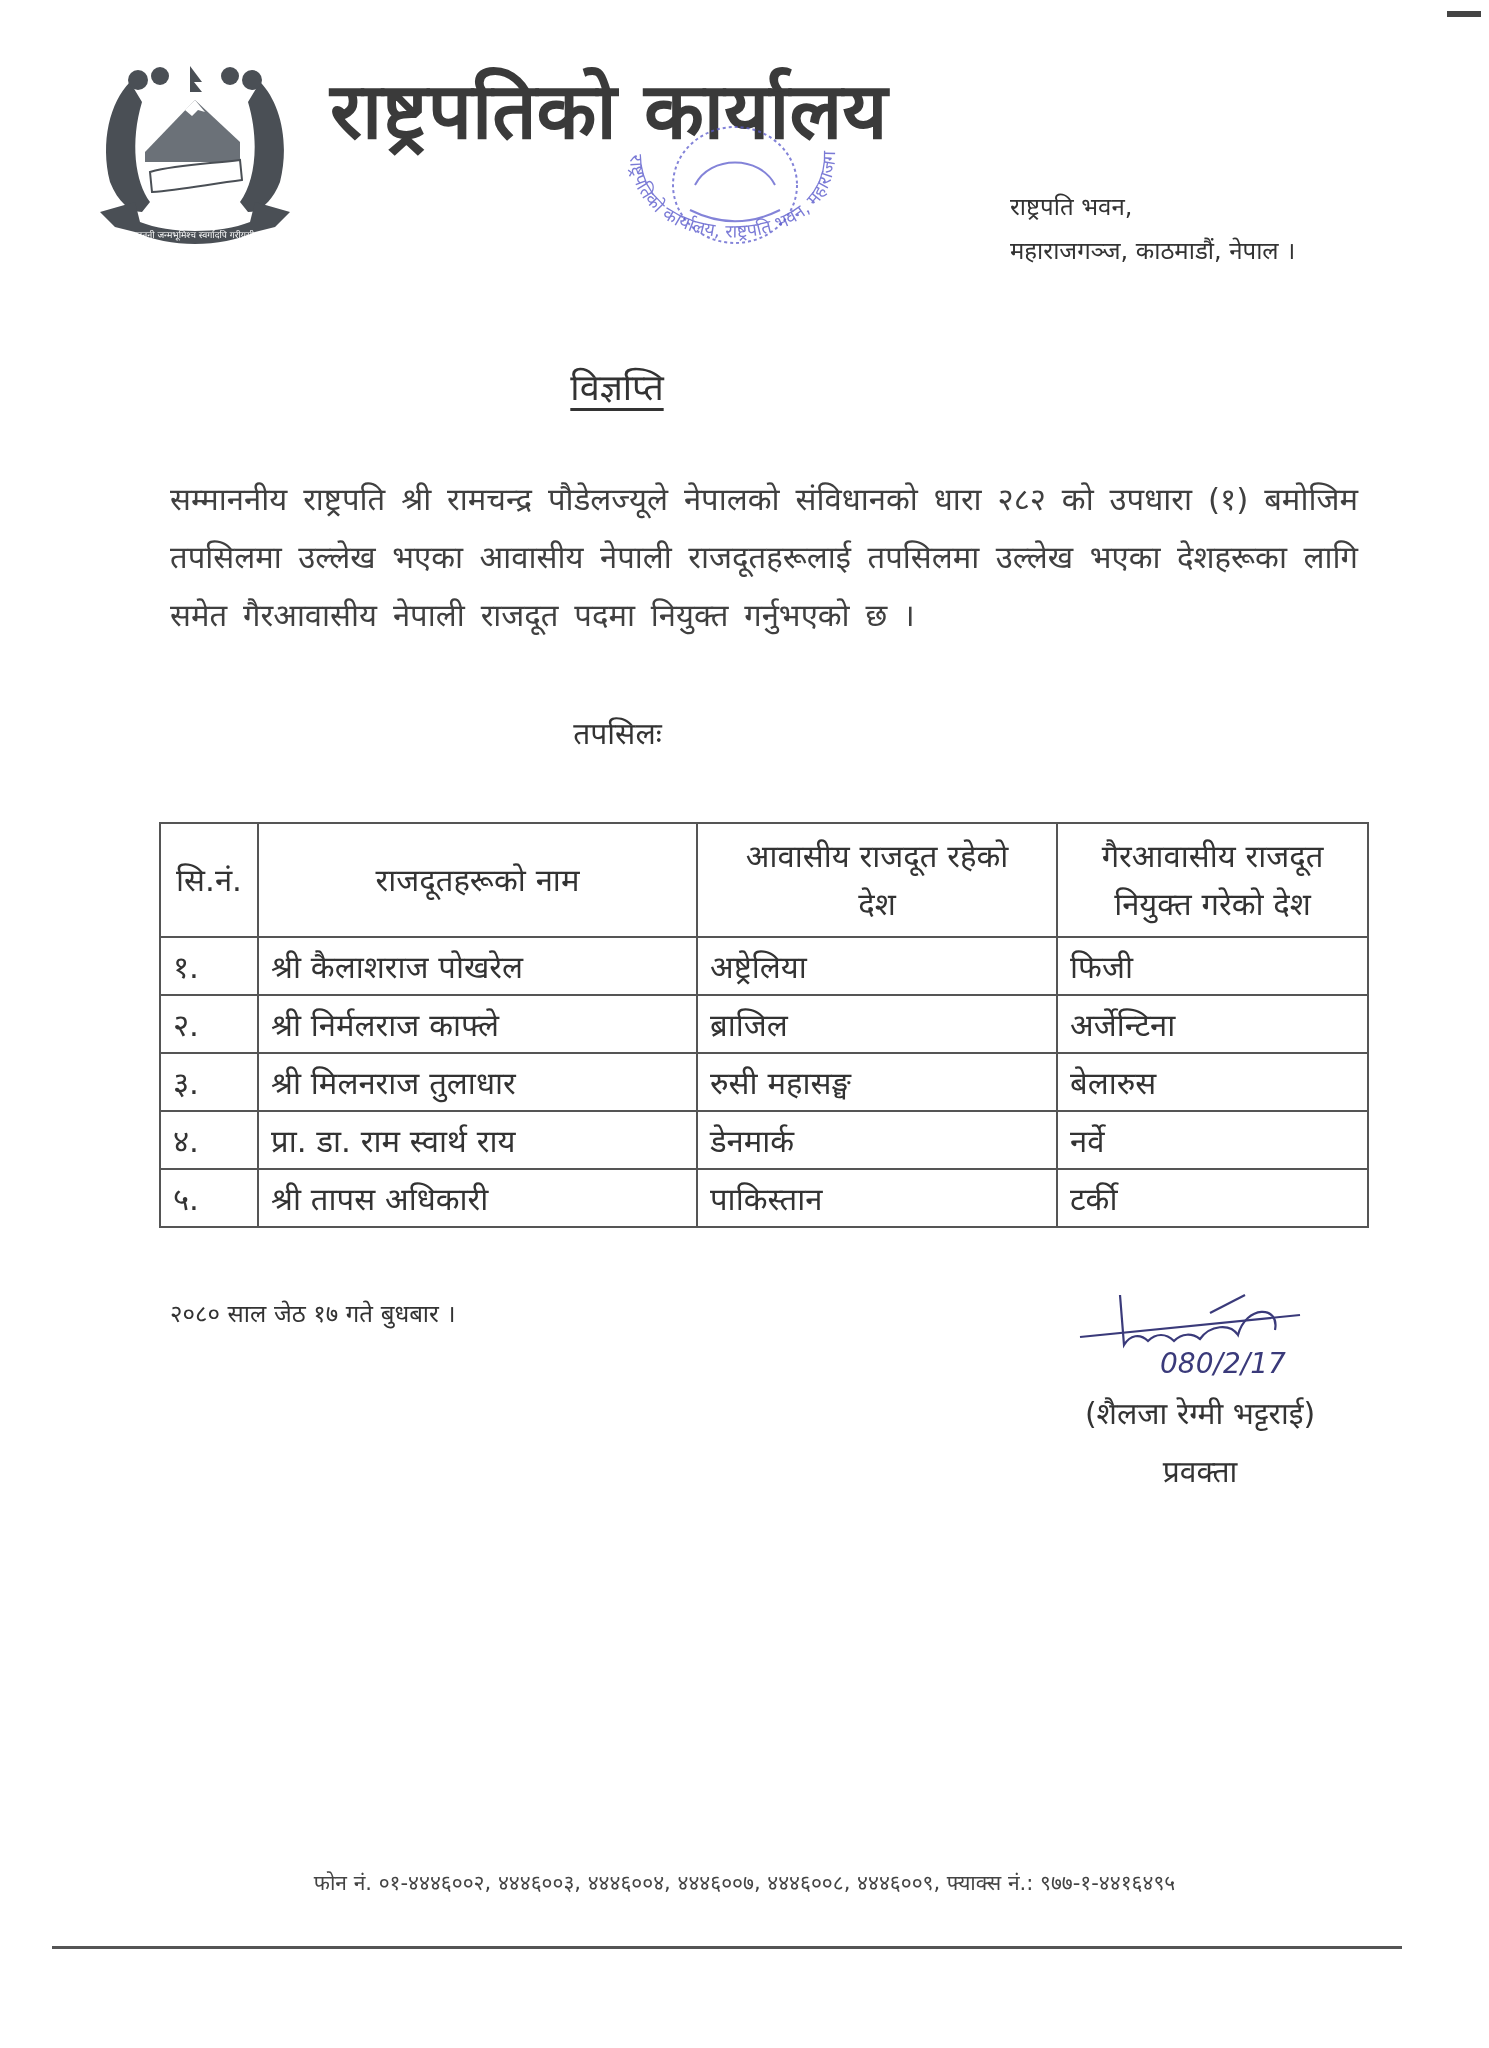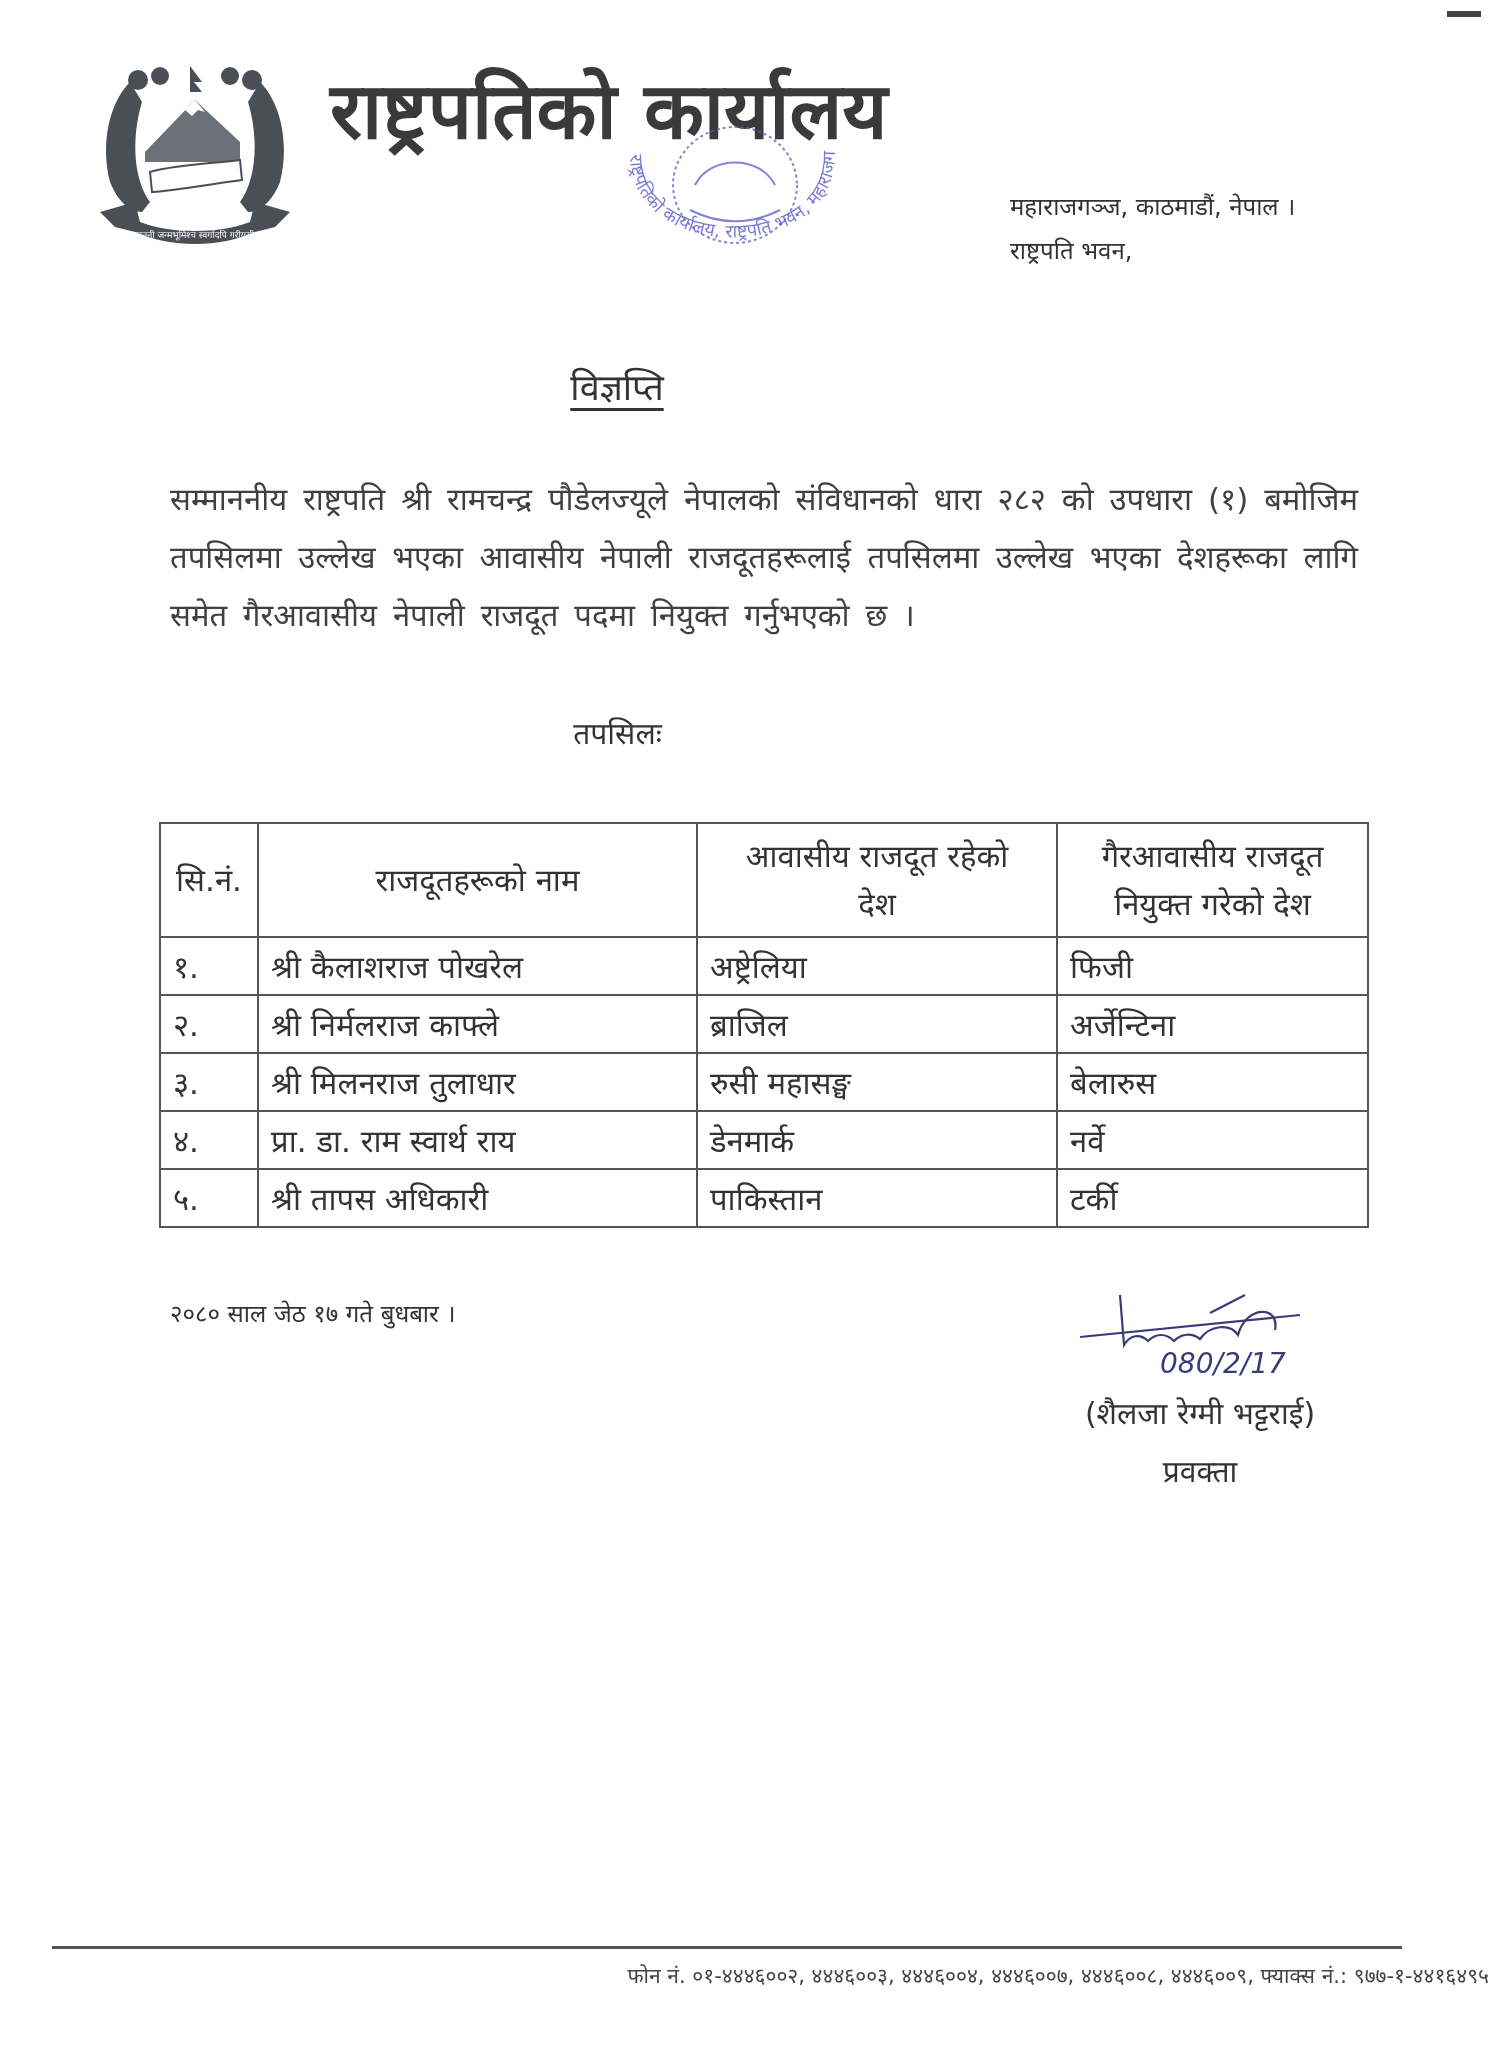--- a/index.html
+++ b/index.html
@@ -18,21 +18,21 @@
   .para { left:170px; top:470px; width:1188px; font-size:31px; line-height:58px; text-align:justify; text-align-last:left; color:#404040; word-spacing:6px; }
   .schedule { left:0; width:1235px; top:712px; text-align:center; font-size:30px; color:#333; }
   table.tbl { position:absolute; left:159px; top:802px; border-collapse:collapse; font-size:31px; color:#333;margin-top:20px; }
   table.tbl td, table.tbl th { border:2px solid #555; padding:0 12px; font-weight:normal; }
   table.tbl th { height:112px; line-height:48px; text-align:center; }
   table.tbl td { height:56px; text-align:left; }
   .date { left:170px; top:1296px; font-size:24px; color:#333; white-space:nowrap; }
   .sig { left:1070px; top:1275px; width:250px; height:120px; }
   .signer { left:1040px; top:1385px; width:320px; text-align:center; font-size:30px; line-height:58px; color:#333; }
   .footer-rule { left:52px; top:1946px; width:1350px; height:3px; background:#555; }
-  .footer { left:0; width:1489px; top:1961px; text-align:right; font-size:21px; color:#444; white-space:nowrap; }
+  .footer { left:0; width:1489px; top:1868px; text-align:center; font-size:21px; color:#444; white-space:nowrap; }
 </style>
 </head>
 <body>
 
 <div class="abs corner-mark"></div>
 
 <svg class="abs emblem" viewBox="0 0 210 188">
 
   <g fill="#4a4f55">
     <path d="M40 20 C20 40 10 80 20 120 C28 140 40 150 52 150 L60 140 C45 120 40 80 52 40 Z"></path>
@@ -64,22 +64,22 @@
   </g>
   <text font-size="18" fill="#5a5acc" opacity="0.8" font-family="DejaVu Sans, sans-serif">
     <textPath href="#stampArc">राष्ट्रपतिको कार्यालय, राष्ट्रपति भवन, महाराजगञ्ज, काठमाडौं</textPath>
   </text>
   <defs>
       <path id="stampArc" d="M20 40 C20 150 225 150 225 40"></path>
     </defs>
 </svg>
 
 <div class="abs address">
+  <div>राष्ट्रपति भवन,</div>
   <div>महाराजगञ्ज, काठमाडौं, नेपाल ।</div>
-  <div>राष्ट्रपति भवन,</div>
 </div>
 
 <div class="abs heading"><span>विज्ञप्ति</span></div>
 
 <div class="abs para">सम्माननीय राष्ट्रपति श्री रामचन्द्र पौडेलज्यूले नेपालको संविधानको धारा २८२ को उपधारा (१) बमोजिम तपसिलमा उल्लेख भएका आवासीय नेपाली राजदूतहरूलाई तपसिलमा उल्लेख भएका देशहरूका लागि समेत गैरआवासीय नेपाली राजदूत पदमा नियुक्त गर्नुभएको छ ।</div>
 
 <div class="abs schedule">तपसिलः</div>
 
 <table class="tbl">
   <colgroup>

